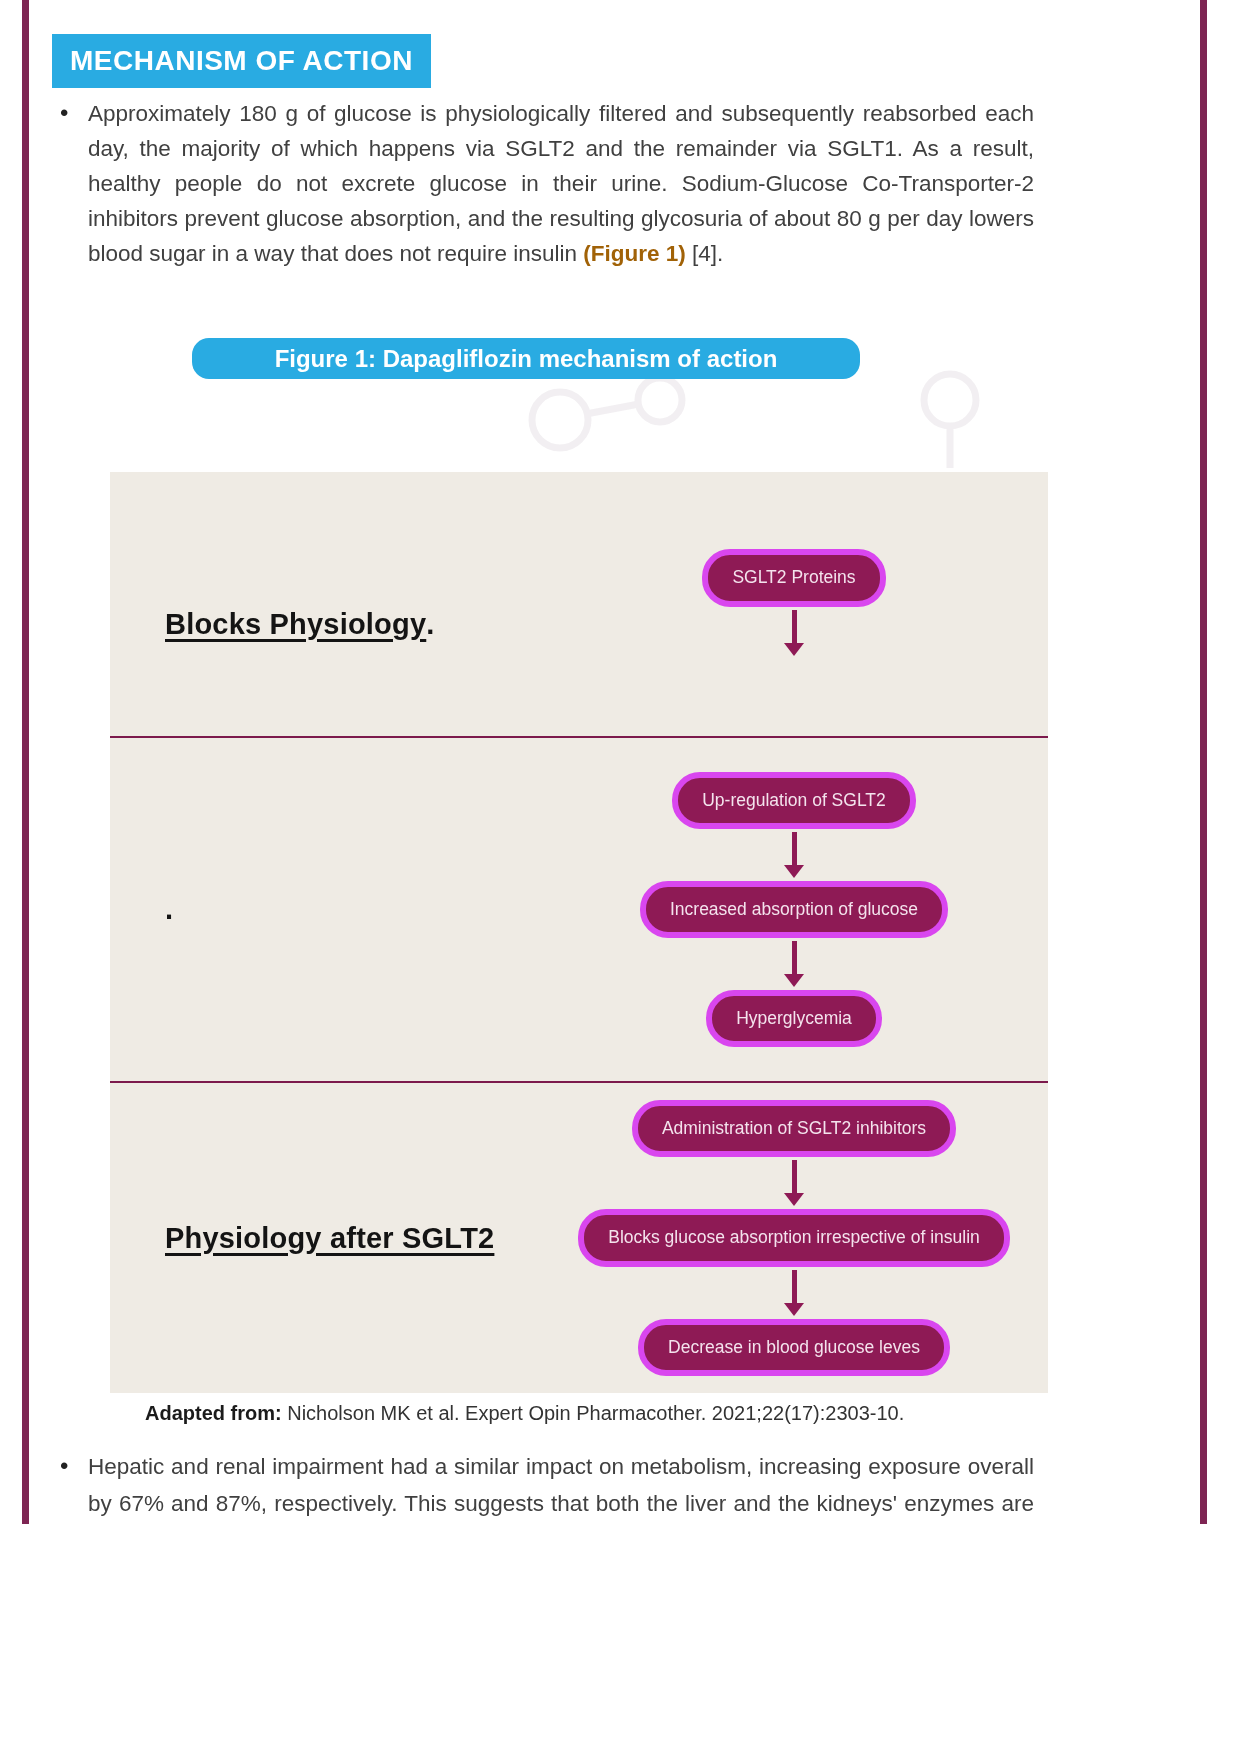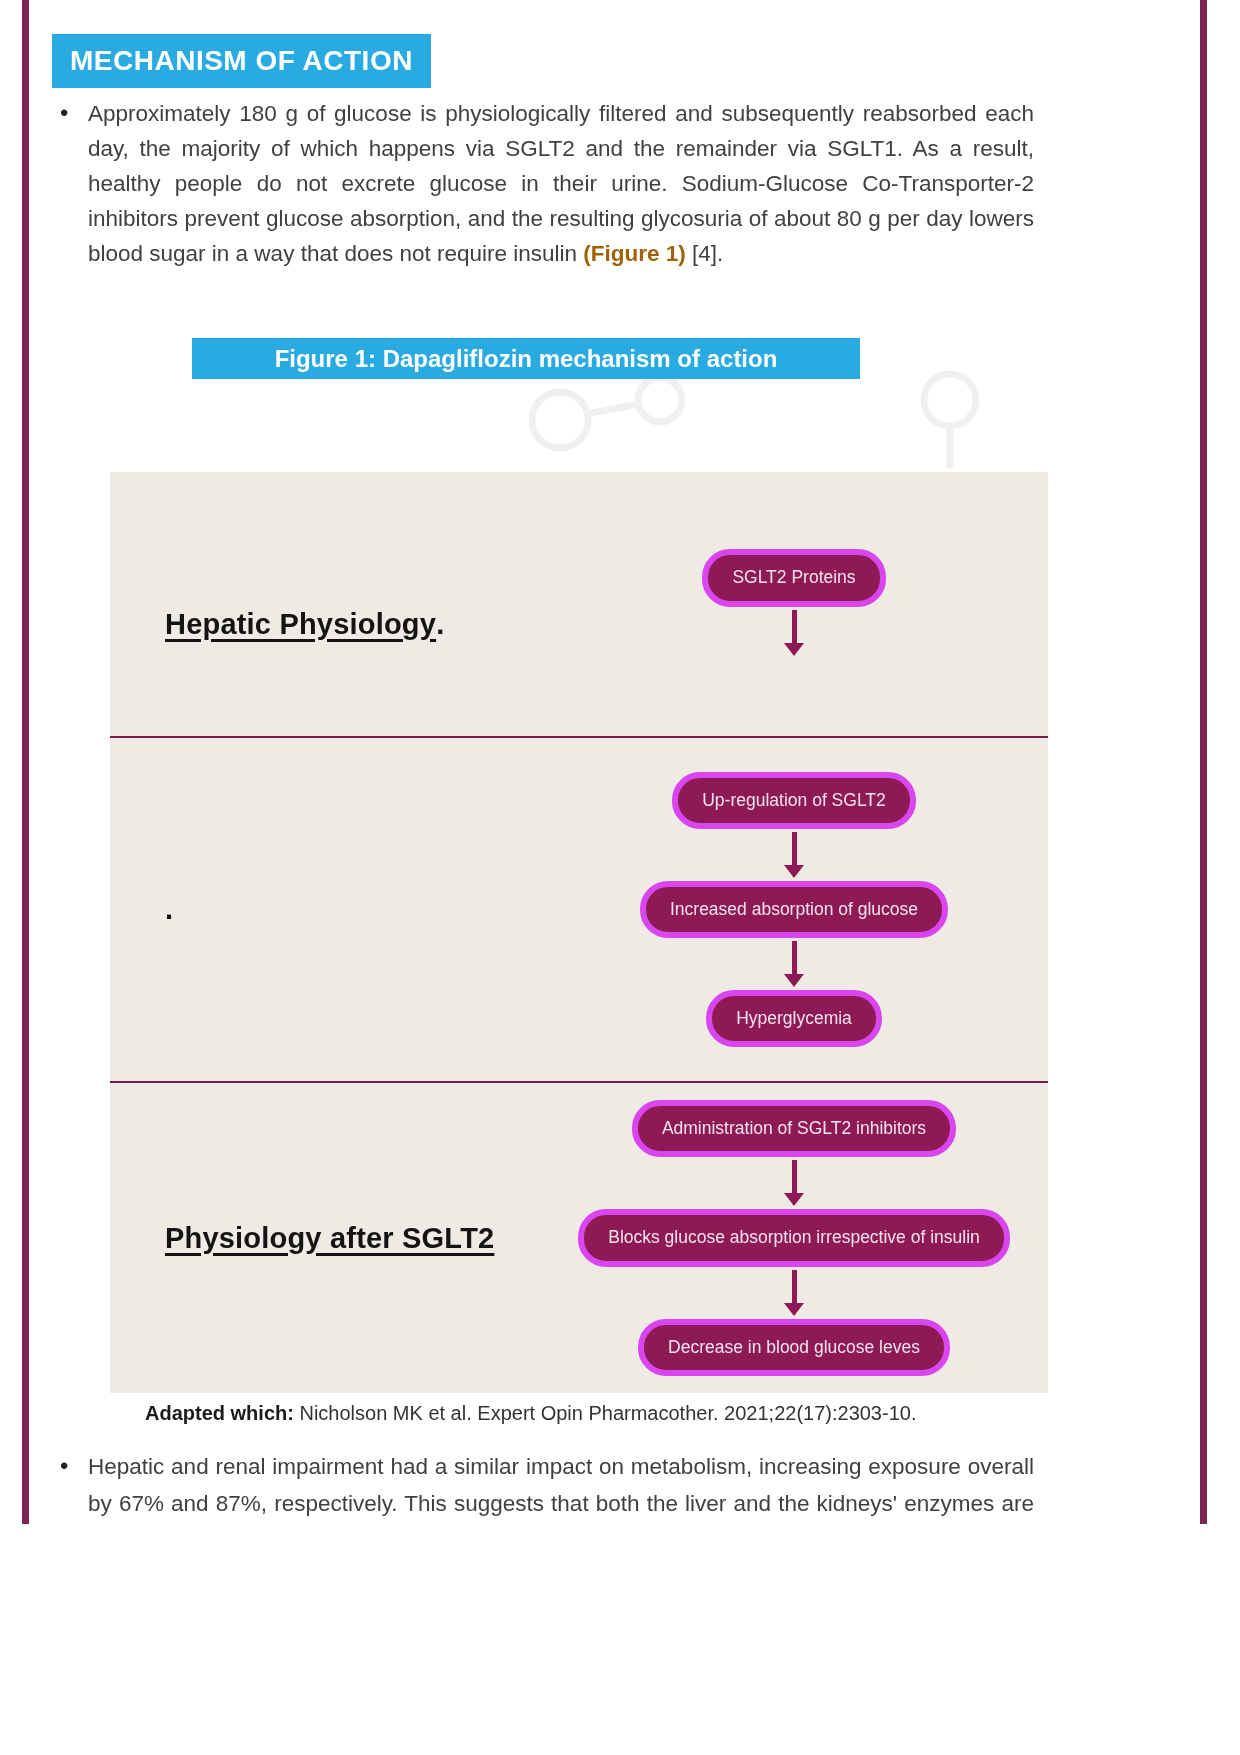--- a/index.html
+++ b/index.html
@@ -24,21 +24,21 @@
   .bullet-item{
     position:relative;padding-left:36px;text-align:justify;
     font-size:22.5px;line-height:35px;color:#404040;
   }
   .bullet-2 .bullet-item{line-height:37px;}
   .bullet-dot{position:absolute;left:8px;top:-1px;font-size:24px;color:#222;}
   .bullet-item b{color:#a16207;}
 
   .figure-bar{
     position:absolute;left:192px;top:338px;width:668px;height:41px;background:#29ABE2;
-    color:#ffffff;font-size:24px;font-weight:bold;text-align:center;line-height:41px;
+    color:#ffffff;font-size:24px;font-weight:bold;text-align:center;line-height:41px;border-radius:17px;
   }
 
   .panel{
     position:absolute;left:110px;top:472px;width:938px;height:921px;background:#EFEBE4;
   }
   .section{display:flex;}
   .sec-1{height:264px;}
   .sec-2{height:343px;}
   .sec-3{height:310px;}
   .divider{height:2px;background:#7C1A4C;}
@@ -115,21 +115,21 @@
   </div>
 
   <div class="figure-bar">
     <span>Figure 1: Dapagliflozin mechanism of action</span>
   </div>
 
   <div class="panel">
 
     <div class="section sec-1">
       <div class="label-col">
-        <span class="sec-label">Hepatic Physiology</span>
+        <span class="sec-label">Blocks Physiology</span>
           <span class="label-period">.</span>
       </div>
       <div class="steps-col">
         <div class="pill">SGLT2 Proteins</div>
         <div class="arrow">
           <div class="arrow-stem"></div>
           <div class="arrow-head"></div>
         </div>
       </div>
     </div>
@@ -173,21 +173,21 @@
           <div class="arrow-stem"></div>
           <div class="arrow-head"></div>
         </div>
         <div class="pill">Decrease in blood glucose leves</div>
       </div>
     </div>
 
   </div>
 
   <div class="caption">
-    <b>Adapted which:</b><span> Nicholson MK et al. Expert Opin Pharmacother. 2021;22(17):2303-10.</span>
+    <b>Adapted from:</b><span> Nicholson MK et al. Expert Opin Pharmacother. 2021;22(17):2303-10.</span>
   </div>
 
   <div class="bullet-block bullet-2">
     <div class="bullet-item">
       <span class="bullet-dot">•</span><span>Hepatic and renal impairment had a similar impact on metabolism, increasing exposure overall by 67% and 87%, respectively. This suggests that both the liver and the kidneys' enzymes are involved in the metabolism of dapagliflozin (Figure 2) [5,6].</span>
     </div>
   </div>
 
   <div class="footer-rule"></div>
 

